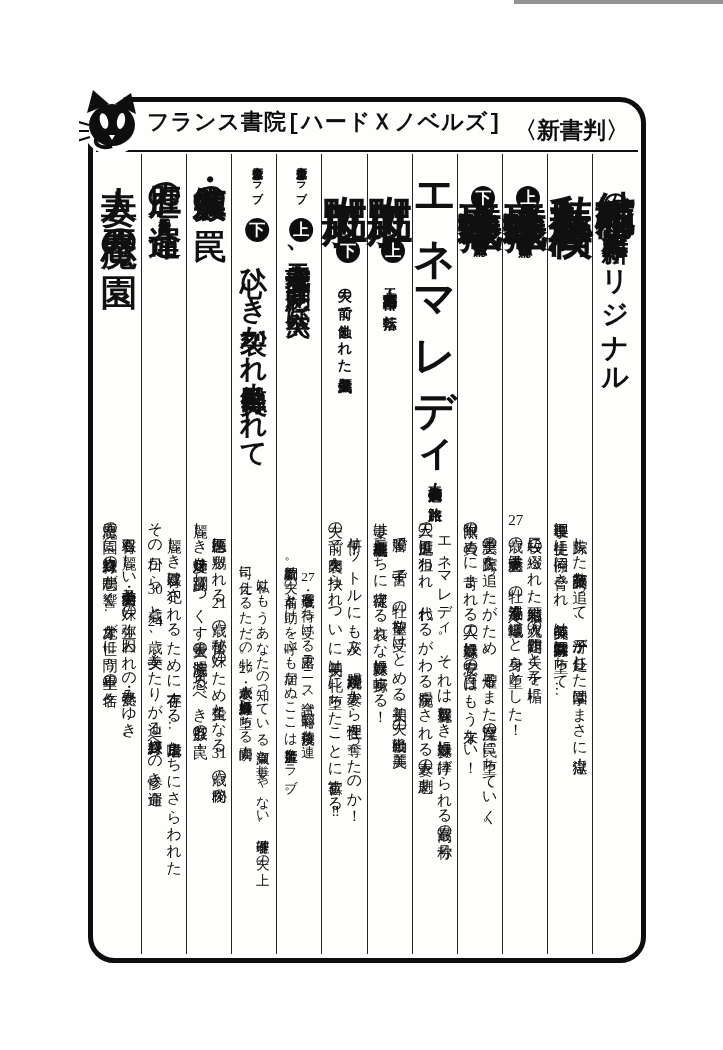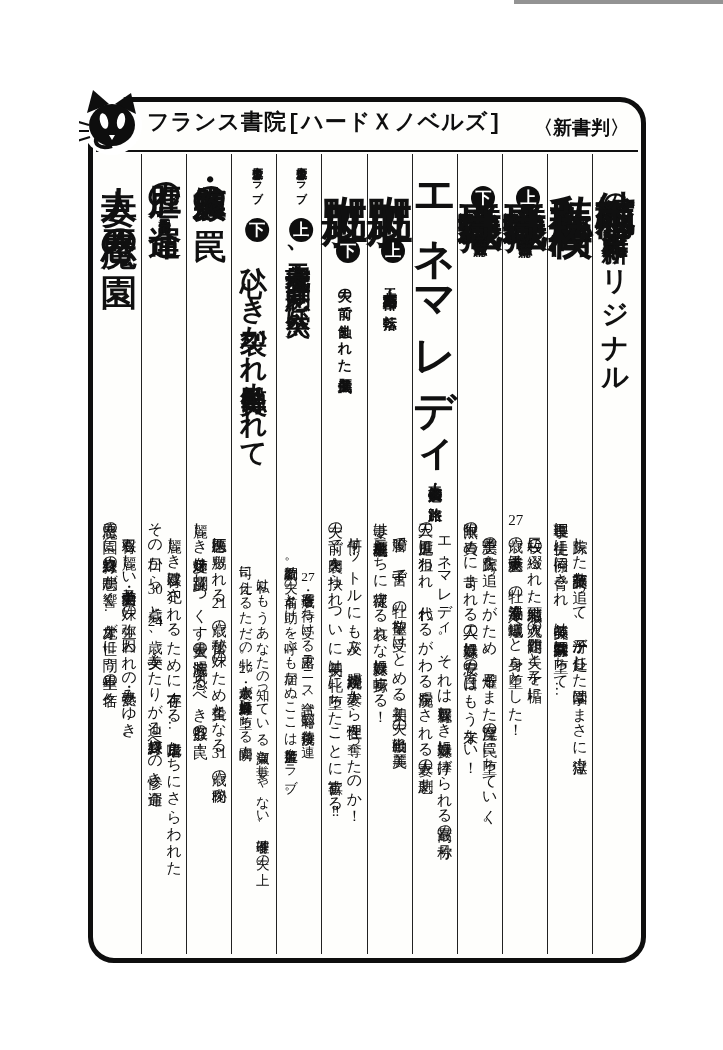--- a/index.html
+++ b/index.html
@@ -19,21 +19,21 @@
   
   .cat{position:absolute;left:-14px;top:-15px;width:64px;height:70px;z-index:3;}
   .pubname{
     position:absolute;left:54px;top:5px;z-index:2;
     font-family:Liberation Mono, monospace;
     font-weight:700;font-size:22px;letter-spacing:1px;color:#0e0e0e;white-space:nowrap;
   }
   .format{
     position:absolute;right:12px;top:13px;z-index:2;
     font-family:"Liberation Sans","DejaVu Sans",sans-serif;
-    font-weight:700;font-size:19px;color:#0e0e0e;white-space:nowrap;
+    font-weight:700;font-size:23px;color:#0e0e0e;white-space:nowrap;
   }
   .rule{position:absolute;top:48px;left:3px;right:3px;height:2px;background:#111;}
   
   .cols{
     position:absolute;top:52px;left:4px;right:4px;bottom:4px;
     display:flex;flex-direction:row-reverse;
   }
   .entry{
     position:relative;flex:1 1 0;
     border-left:1px solid #222;

